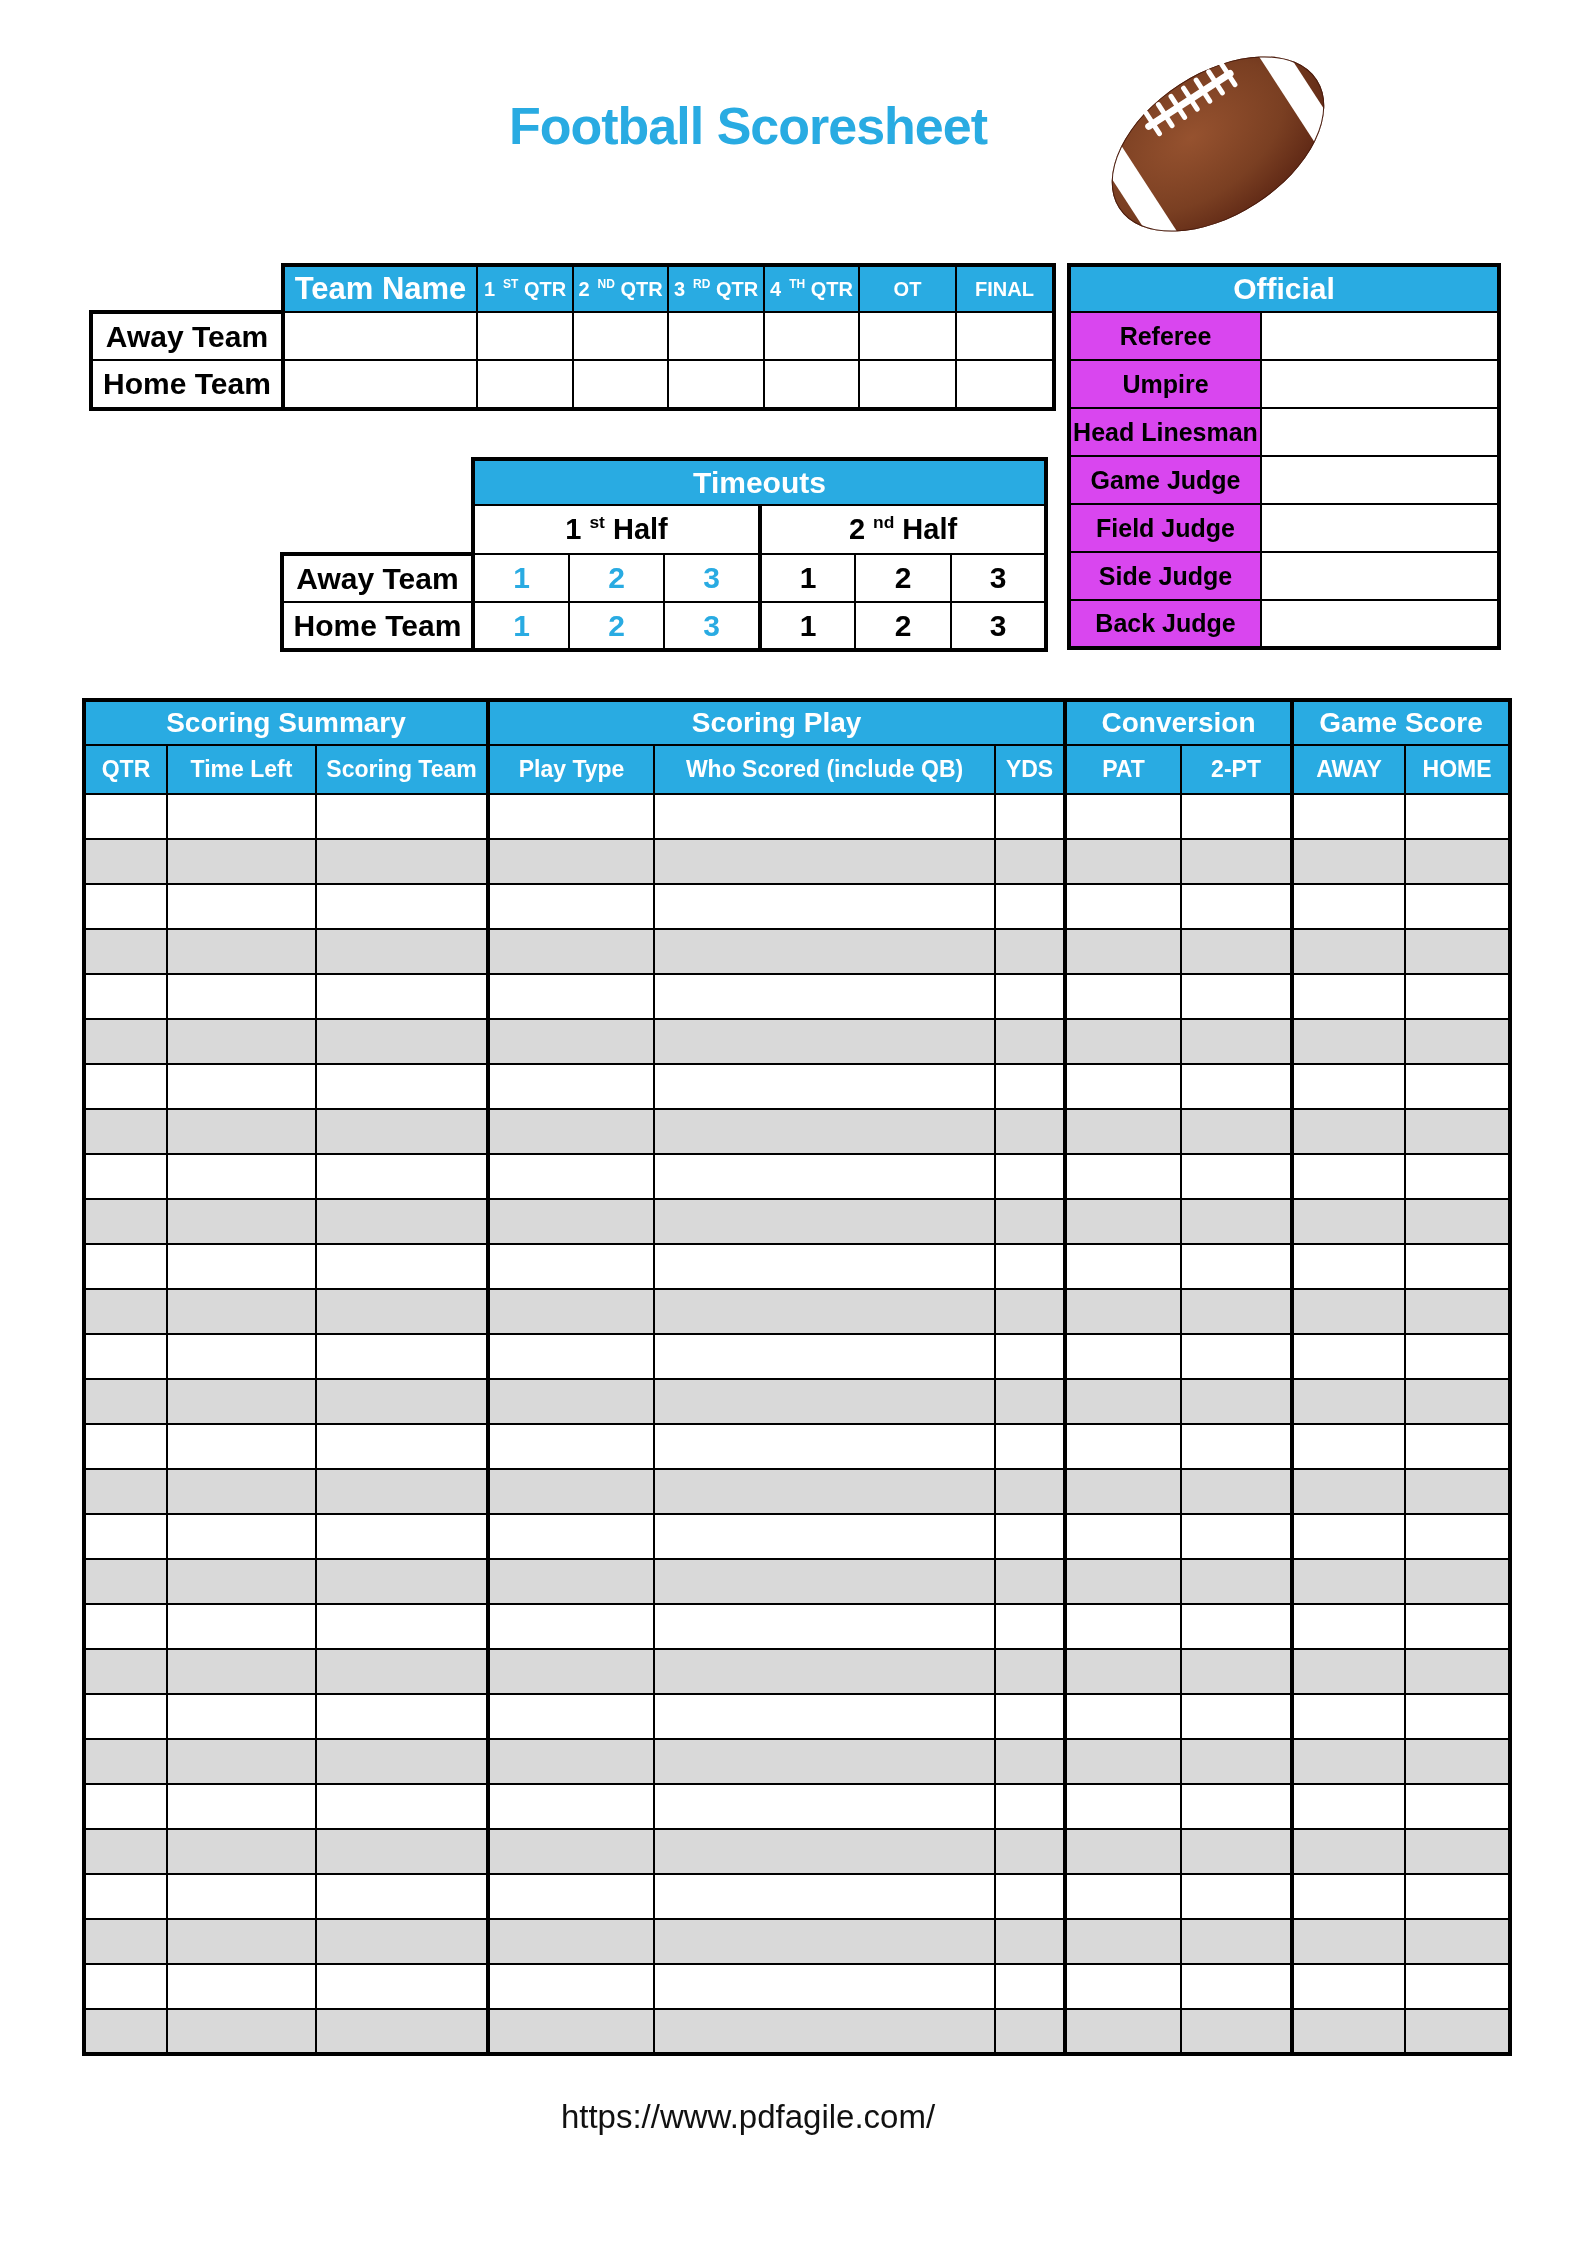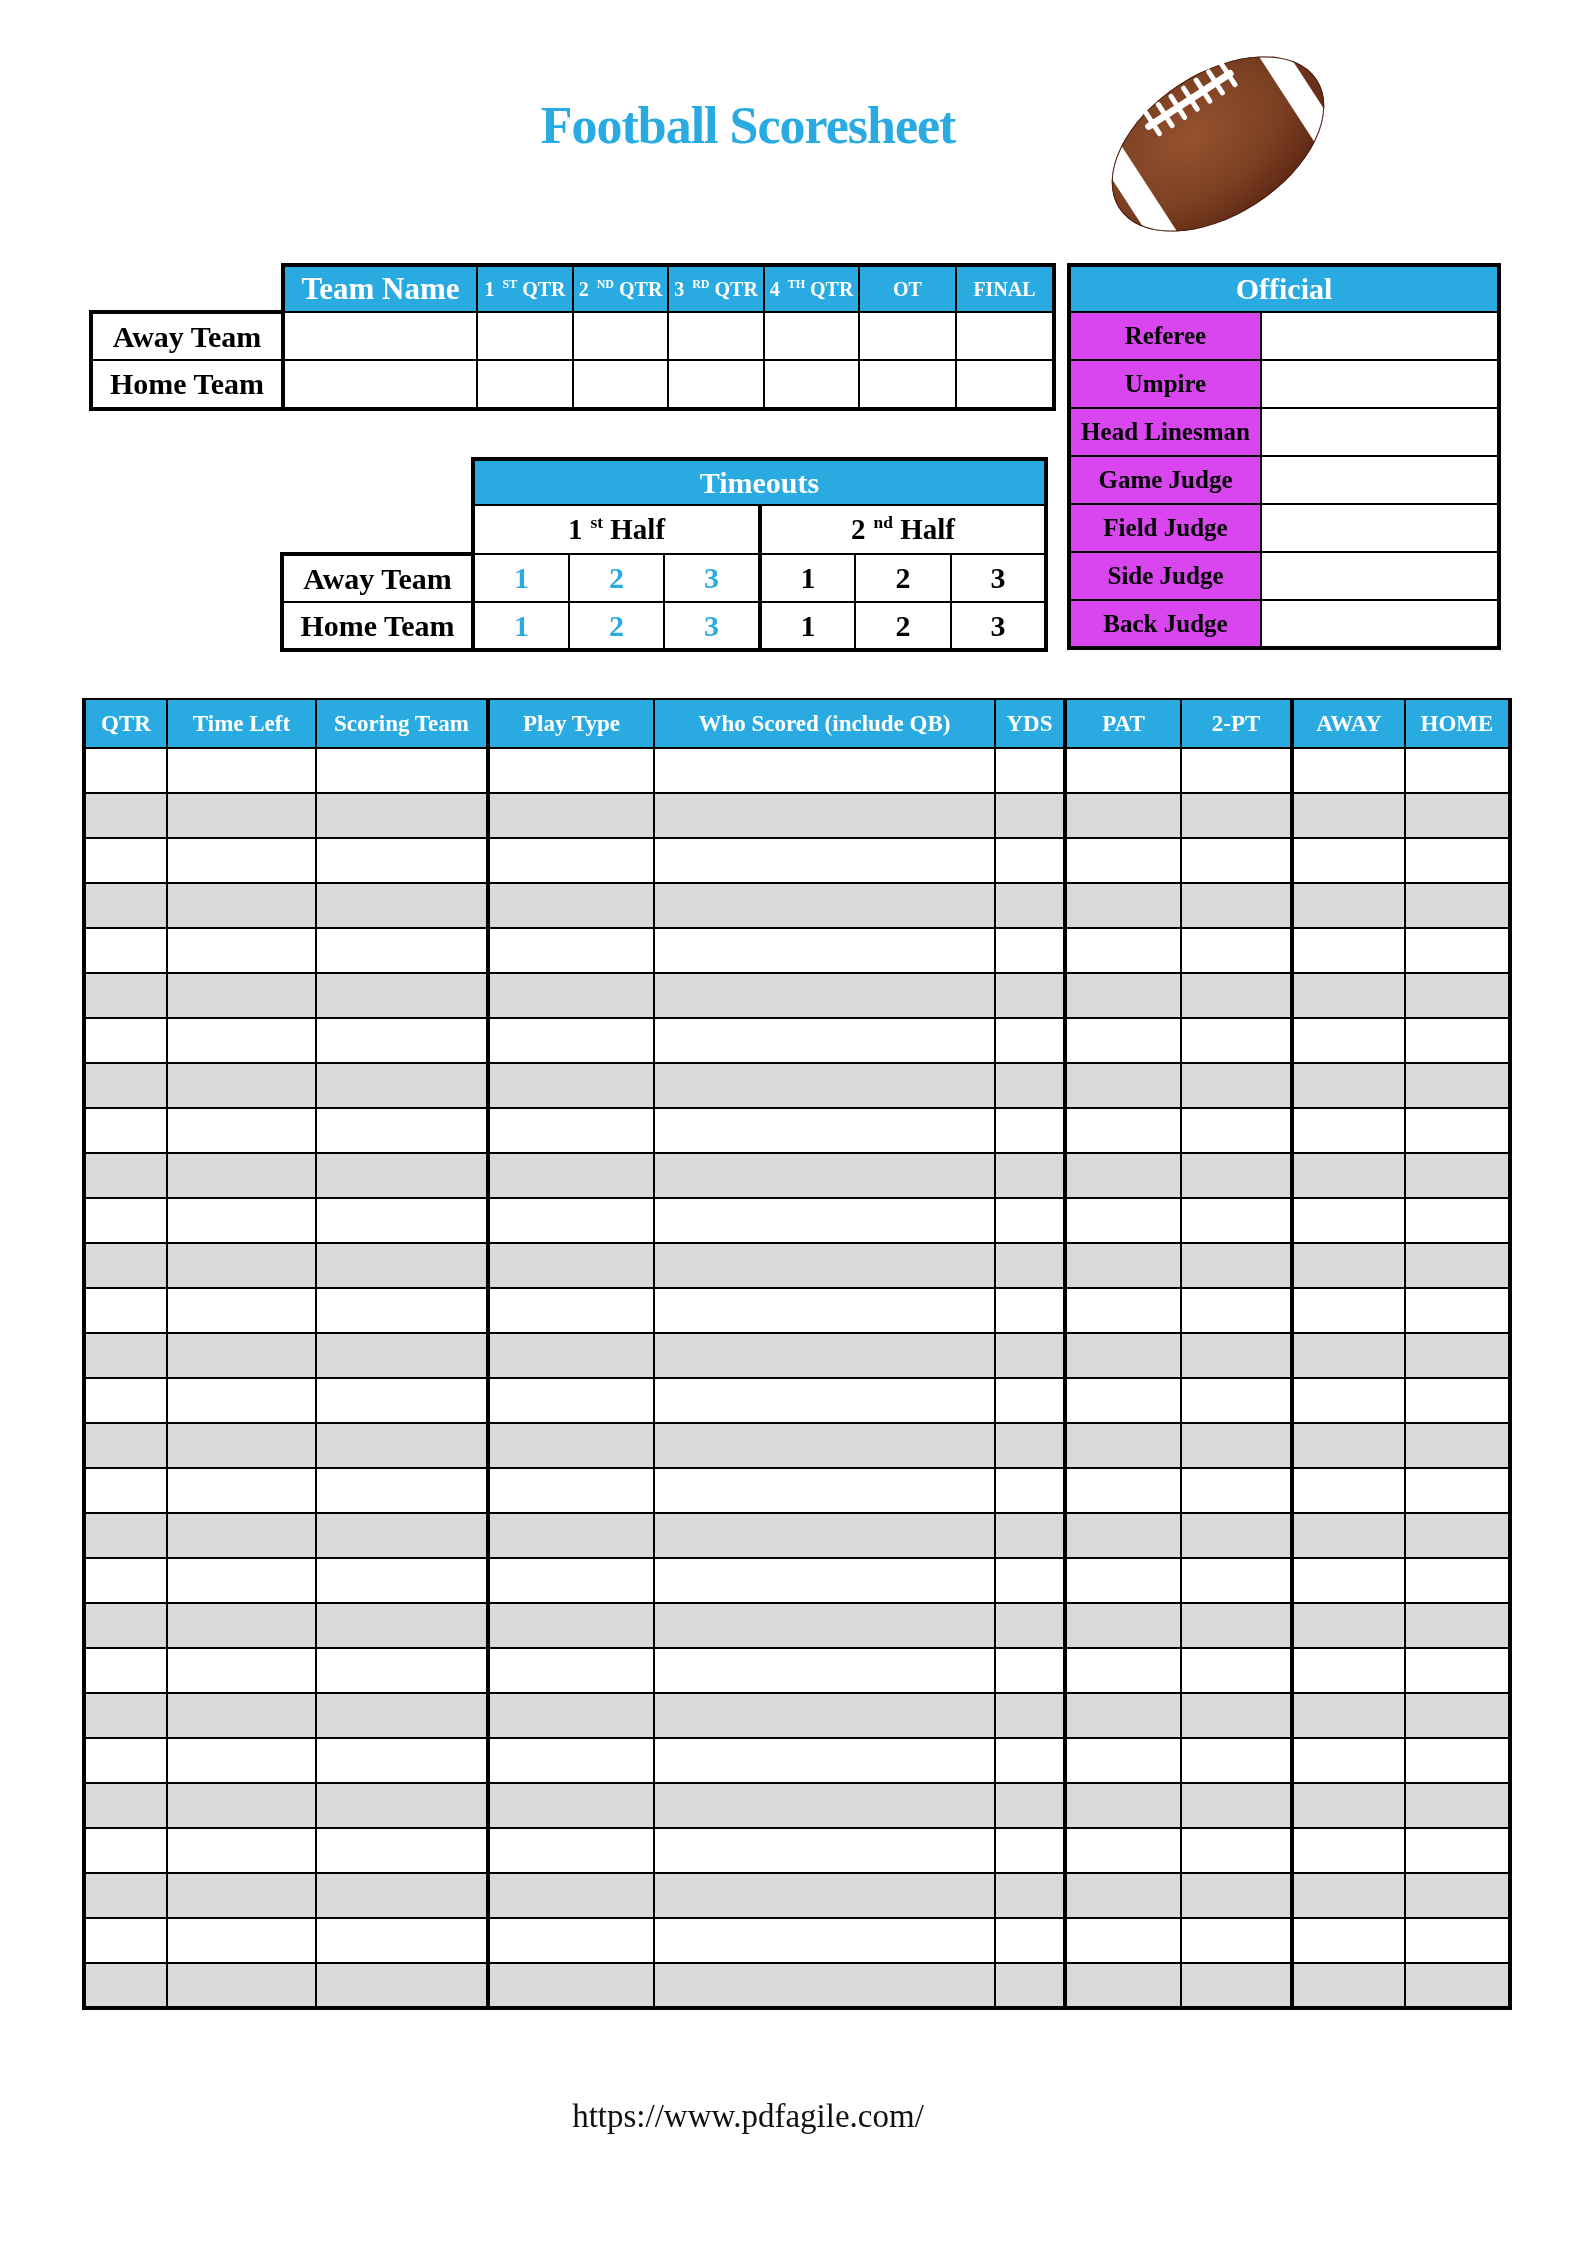--- a/index.html
+++ b/index.html
@@ -1,20 +1,20 @@
 <!DOCTYPE html>
 <html style="--accent: #29ABE2; --rowalt: #D9D9D9;"><head>
 <meta charset="utf-8">
 <style>
   :root { --accent:#29ABE2; --rowalt:#D9D9D9; }
   * { box-sizing: border-box; }
   html,body { margin:0; padding:0; background:#fff; }
   .page {
     position:relative; width:1496px; height:2245px; background:#fff;
-    font-family:Liberation Serif, serif; color:#000;
+    font-family:Liberation Sans, sans-serif; color:#000;
   }
   .title {
     position:absolute; top:96px; left:0; right:0; margin:0;
     text-align:center; font-size:52px; font-weight:bold; color:var(--accent);
     letter-spacing:-1px;
   }
   .football { position:absolute; left:1082px; top:48px; width:272px; height:192px; }
 
   table.tbl { border-collapse:collapse; table-layout:fixed; position:absolute; }
   .tbl th, .tbl td {
@@ -228,20 +228,26 @@
         <col style="width:172px">
         <col style="width:166px">
       <col style="width:341px">
         <col style="width:70px">
         <col style="width:116px">
         <col style="width:111px">
       <col style="width:113px">
         <col style="width:105px">
     </colgroup>
     <tbody>
+        <tr style="height: 45px;">
+          <th class="blue ghead btk brk blk" colspan="3">Scoring Summary</th>
+          <th class="blue ghead btk brk" colspan="3">Scoring Play</th>
+          <th class="blue ghead btk brk" colspan="2">Conversion</th>
+          <th class="blue ghead btk brk" colspan="2">Game Score</th>
+        </tr>
         <tr style="height: 49px;">
           <th class="blue chead blk">QTR</th>
           <th class="blue chead">Time Left</th>
           <th class="blue chead brk">Scoring Team</th>
           <th class="blue chead">Play Type</th>
           <th class="blue chead">Who Scored (include QB)</th>
           <th class="blue chead brk">YDS</th>
           <th class="blue chead">PAT</th>
           <th class="blue chead brk">2-PT</th>
           <th class="blue chead">AWAY</th>

